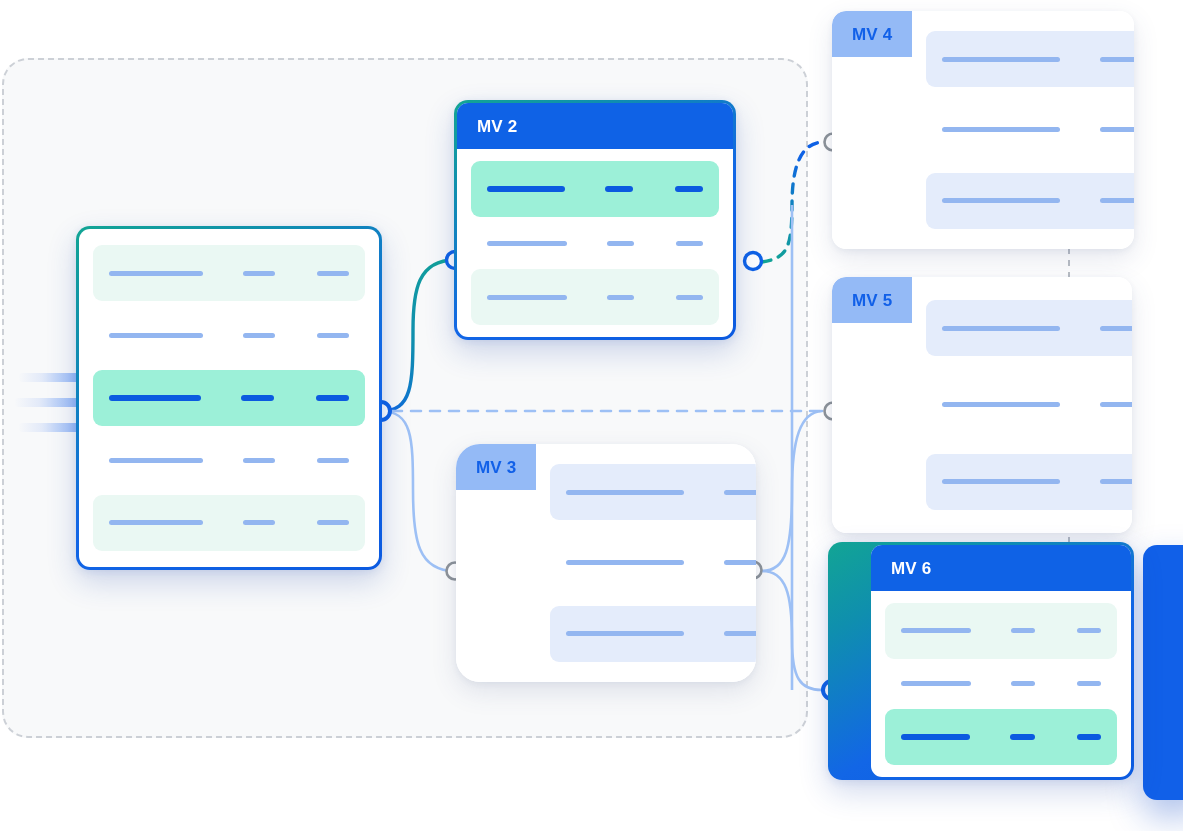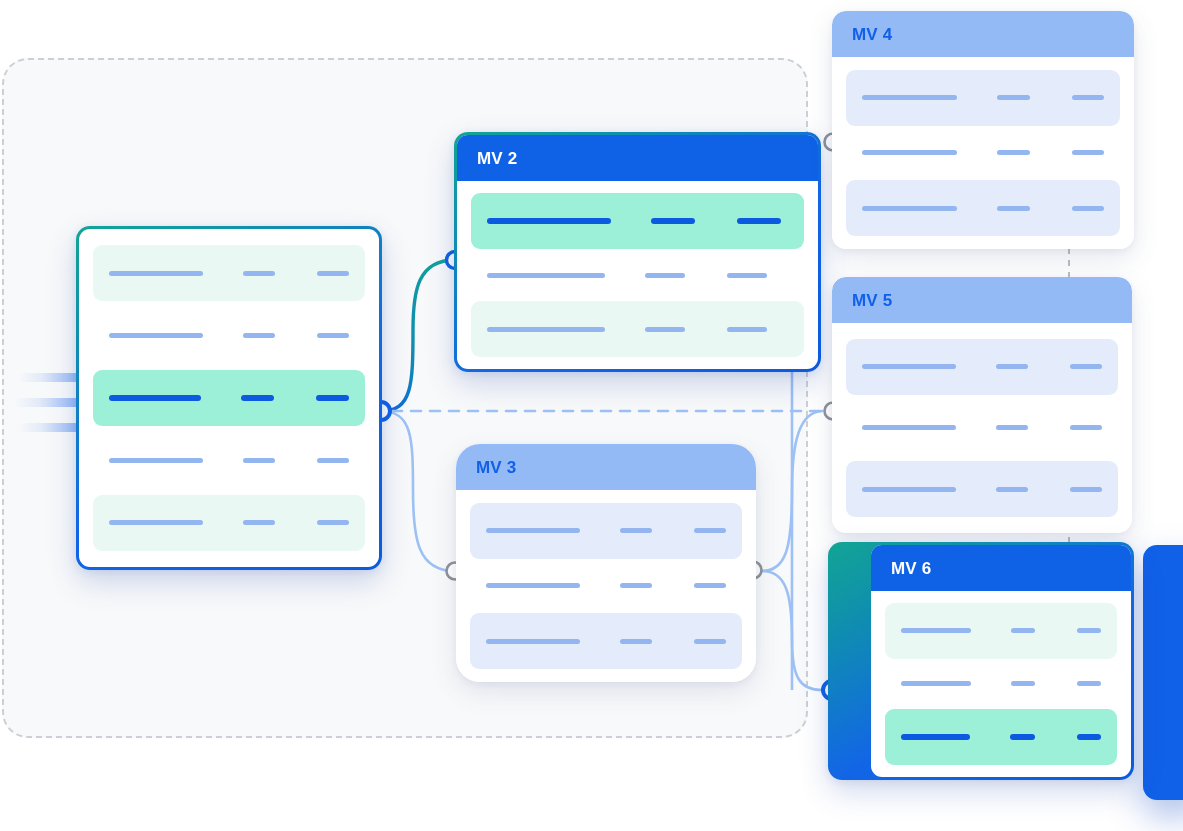--- a/index.html
+++ b/index.html
@@ -47,21 +47,21 @@
     padding:3px;
     background:linear-gradient(150deg,#12a594 0%,#0f8fae 22%,#1266e6 58%,#0b5ae0 100%);
     box-shadow:0 12px 30px rgba(30,70,170,.20), 0 2px 8px rgba(30,70,170,.10);
   }
   .card.grad > .inner{
     background:#ffffff;border-radius:11px;width:100%;height:100%;
     overflow:hidden;display:flex;flex-direction:column;
   }
   .card.plain > .inner{
     background:#ffffff;border-radius:14px;width:100%;height:100%;
-    overflow:hidden;display:flex;flex-direction:column;
+    overflow:hidden;display:flex;flex-direction:row;
   }
 
   .card-header{
     height:46px;display:flex;align-items:center;
     padding:0 20px;box-sizing:border-box;flex:0 0 auto;
   }
   .card-header.dark{background:#0f62e6;}
   .card-header.light{background:#94baf6;}
   .card-title{font-size:17px;font-weight:700;letter-spacing:.2px;line-height:1;}
   .card-header.dark .card-title{color:#ffffff;}
@@ -171,21 +171,21 @@
         </div>
         <div class="row mint-soft h-56">
           <span class="bar w-long"></span>
           <span class="bar w-mid"></span>
           <span class="bar w-short"></span>
         </div>
       </div>
     </div>
   </div>
 
-  <div class="card grad" style="left:454px;top:132px;width:367px;height:240px;">
+  <div class="card grad" style="left:454px;top:100px;width:282px;height:240px;">
     <div class="inner">
       <div class="card-header dark">
         <span class="card-title">MV 2</span>
       </div>
       <div class="card-body">
         <div class="row mint-strong h-56">
           <span class="bar w-long"></span>
           <span class="bar w-mid"></span>
           <span class="bar w-short"></span>
         </div>

